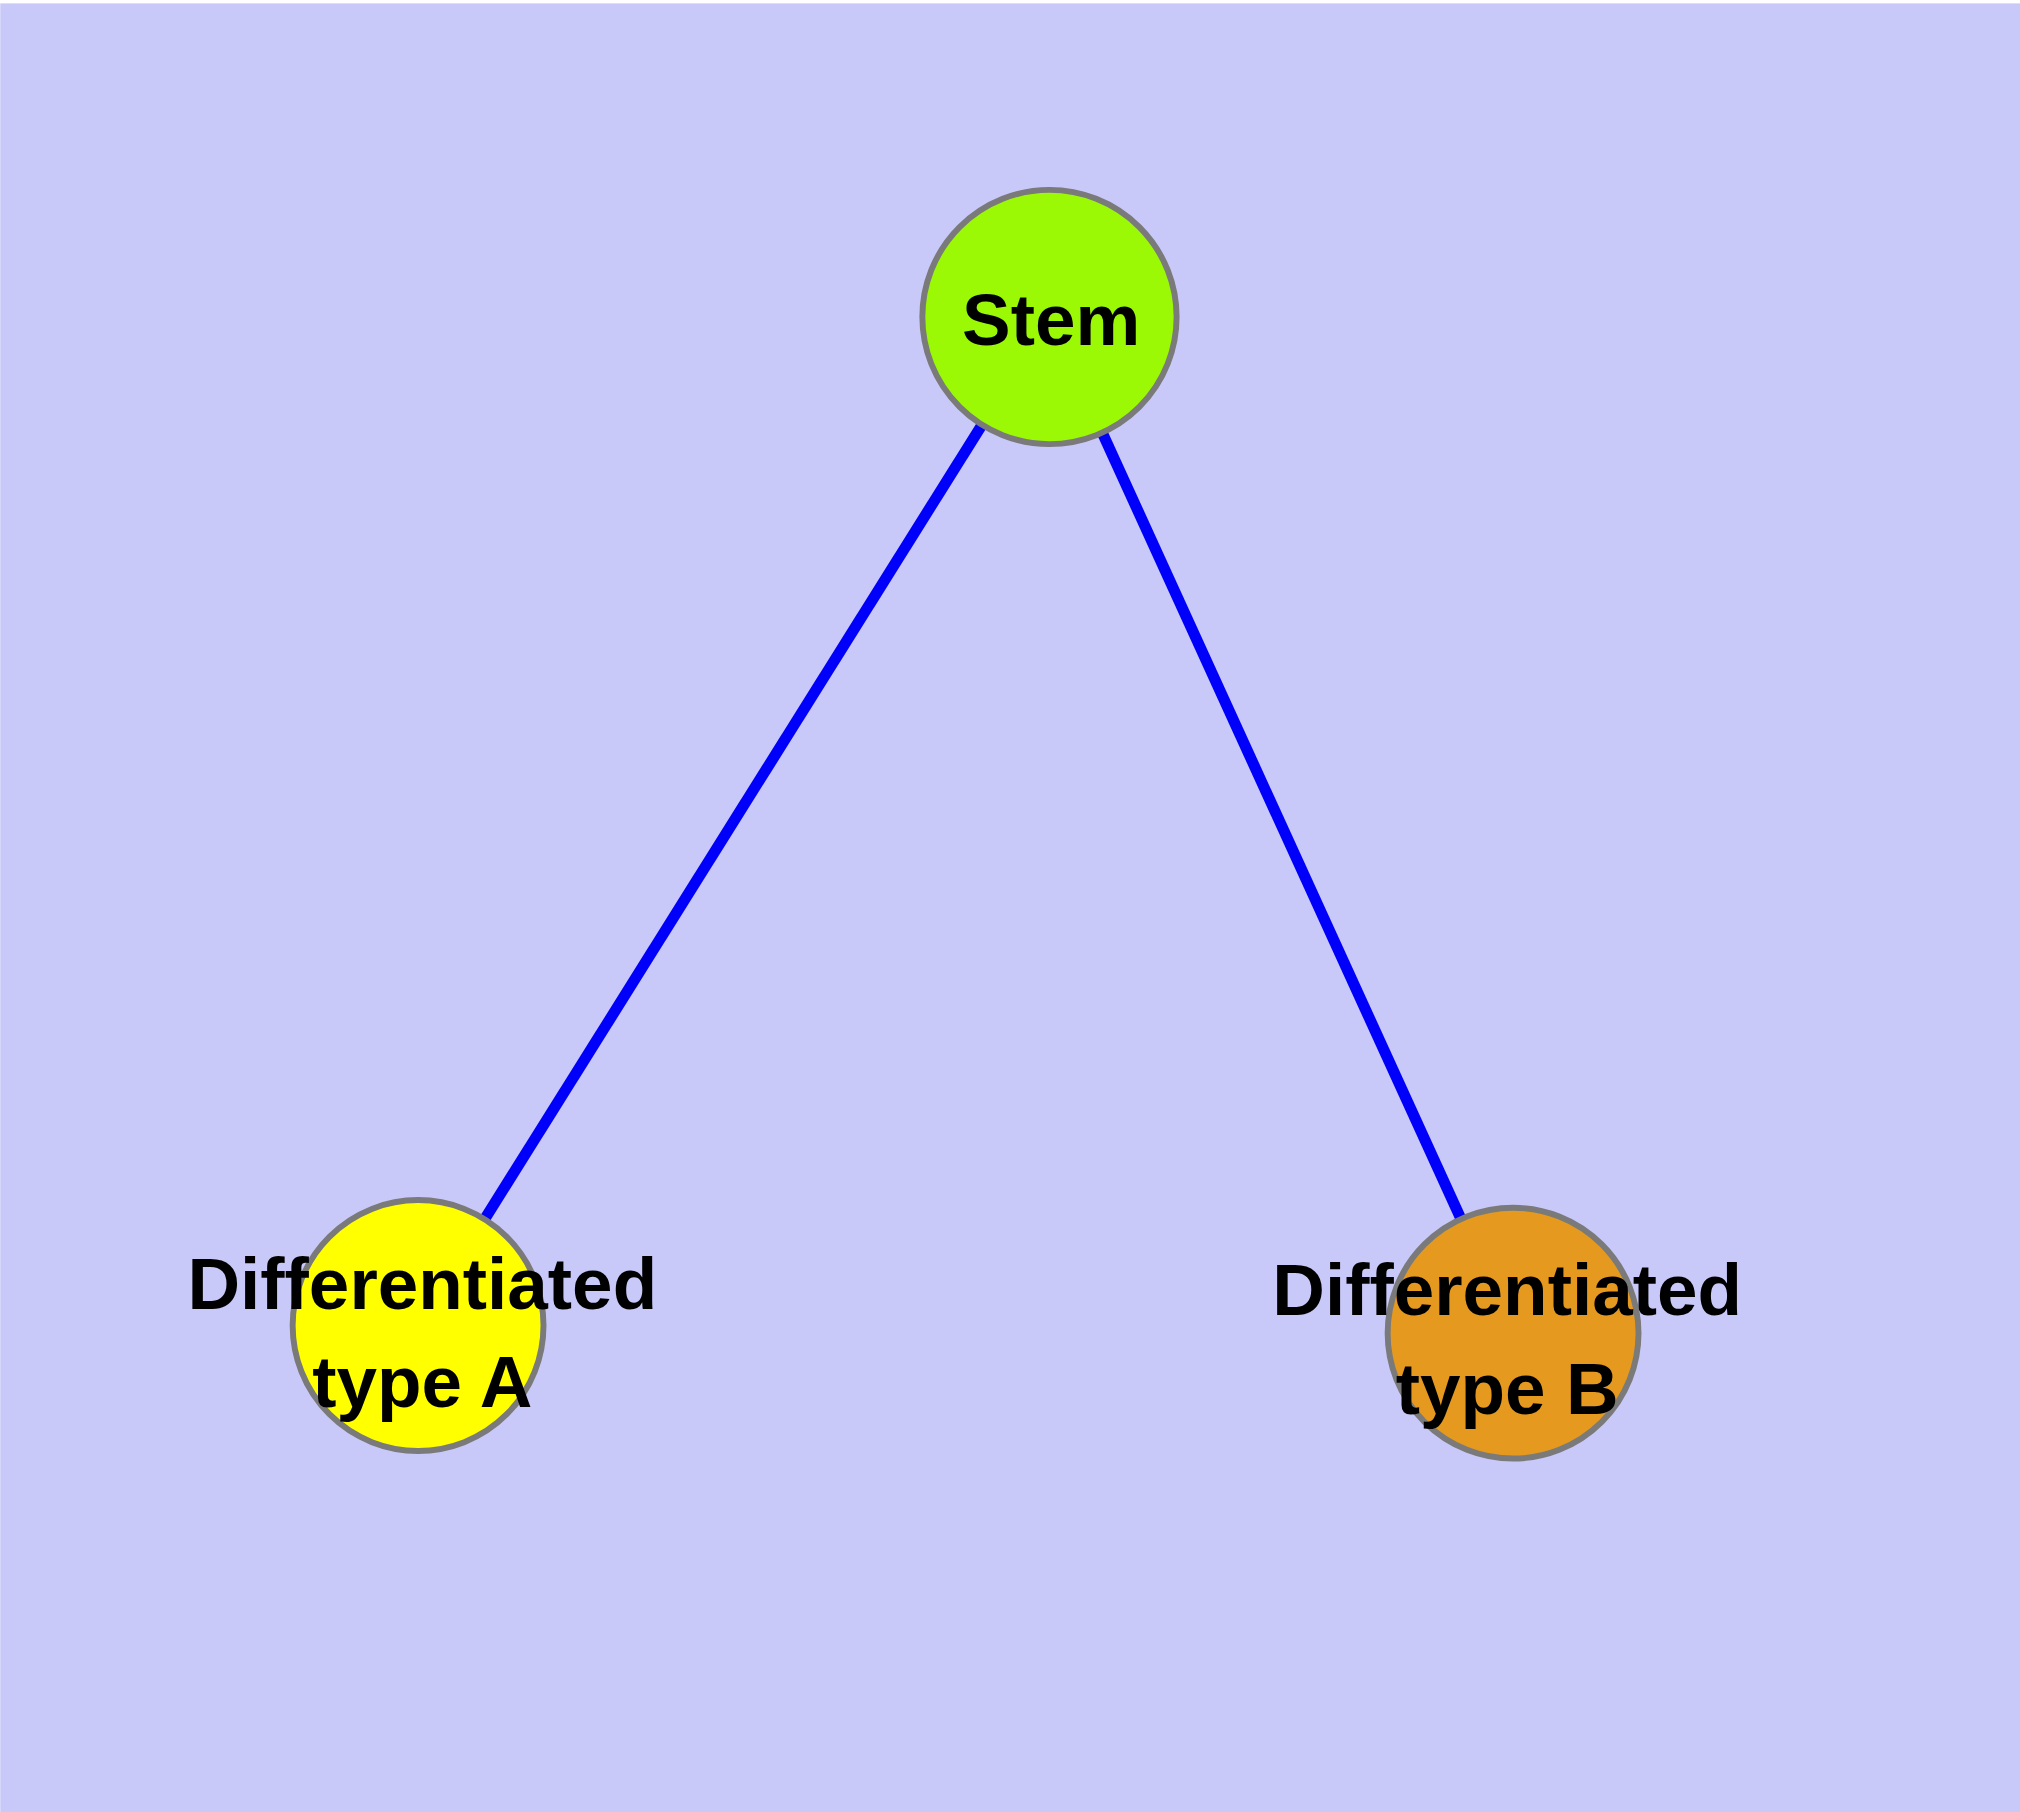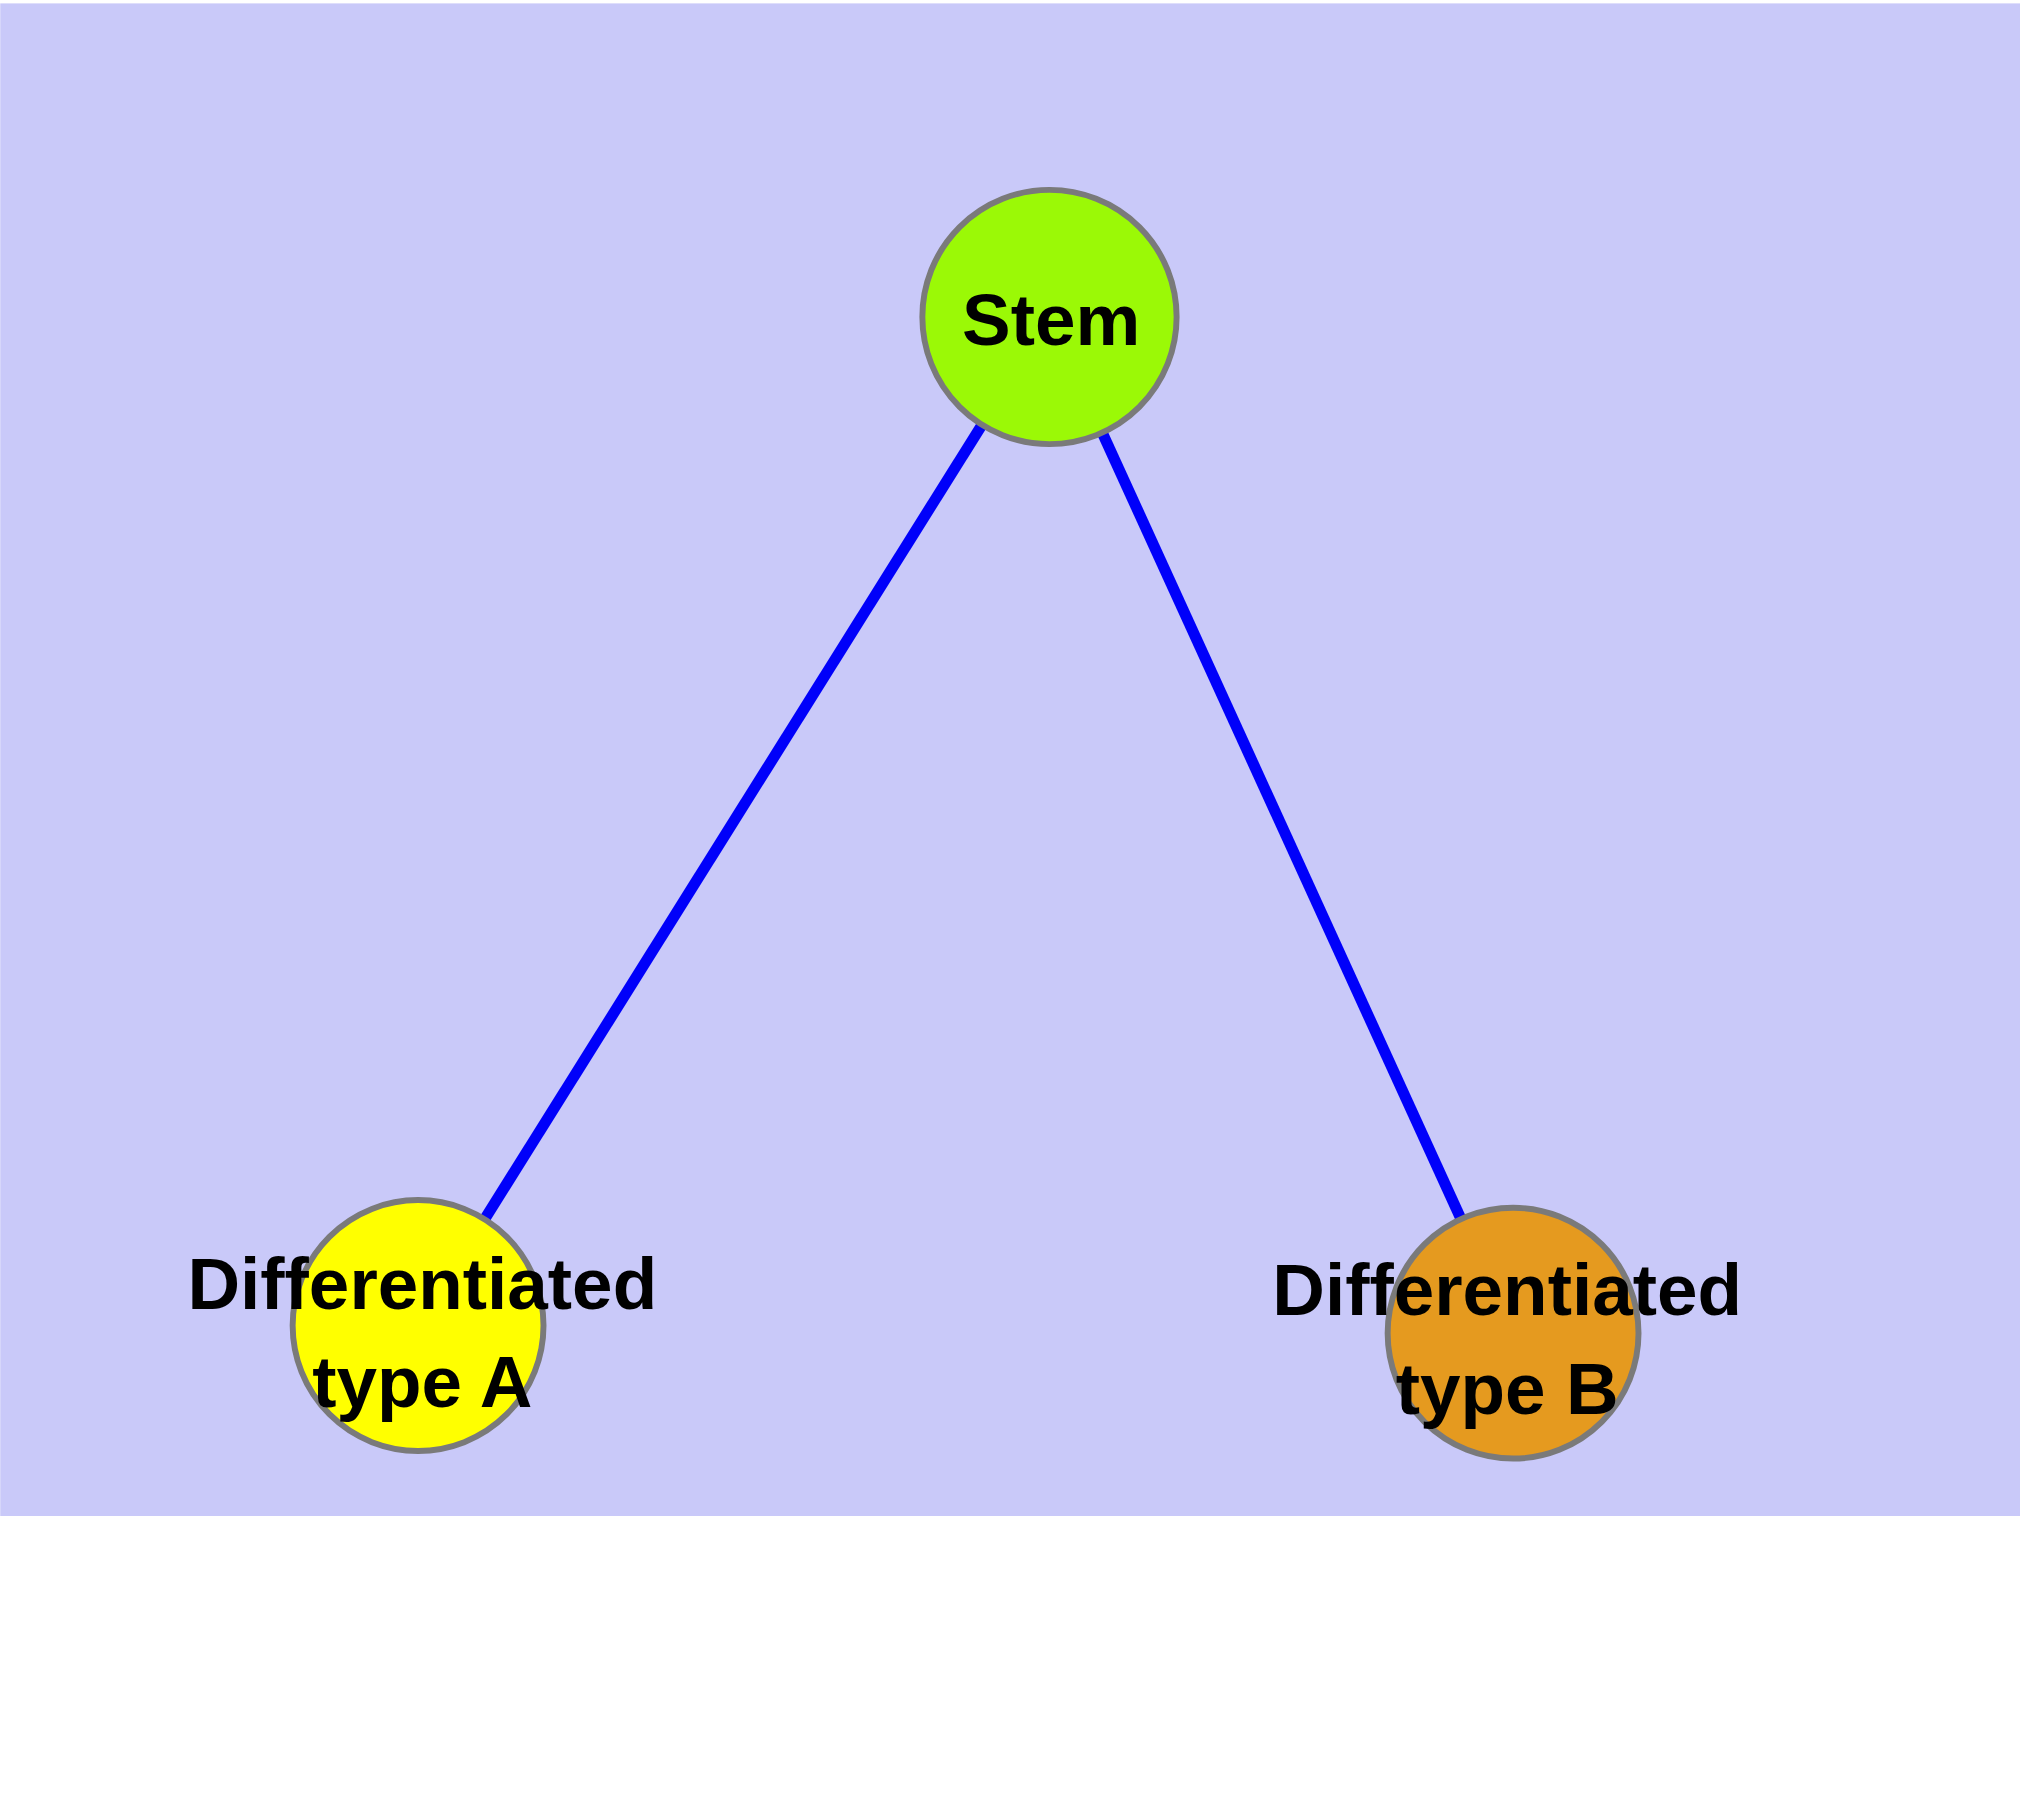--- a/index.html
+++ b/index.html
@@ -2,21 +2,21 @@
 <html style="font-size:13.6px"><head>
 <meta charset="utf-8">
 <style>
   html, body {
     margin: 0;
     padding: 0;
     background: #ffffff;
   }
   .figure-wrap {
     width: 2021px;
-    height: 1516px;
+    height: 1812px;
     position: relative;
     background: #ffffff;
     overflow: hidden;
   }
   svg.graph {
     display: block;
     width: 2021px;
     height: 1812px;
   }
   .node-label {

